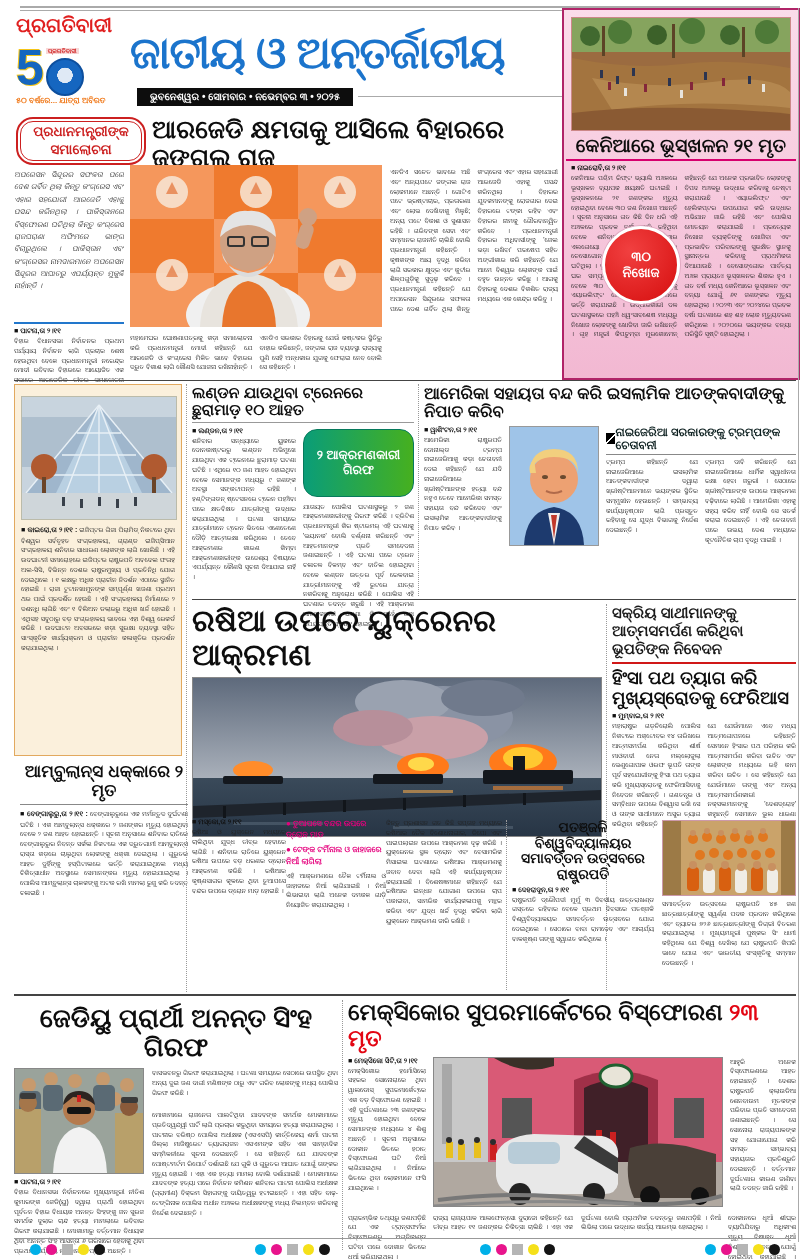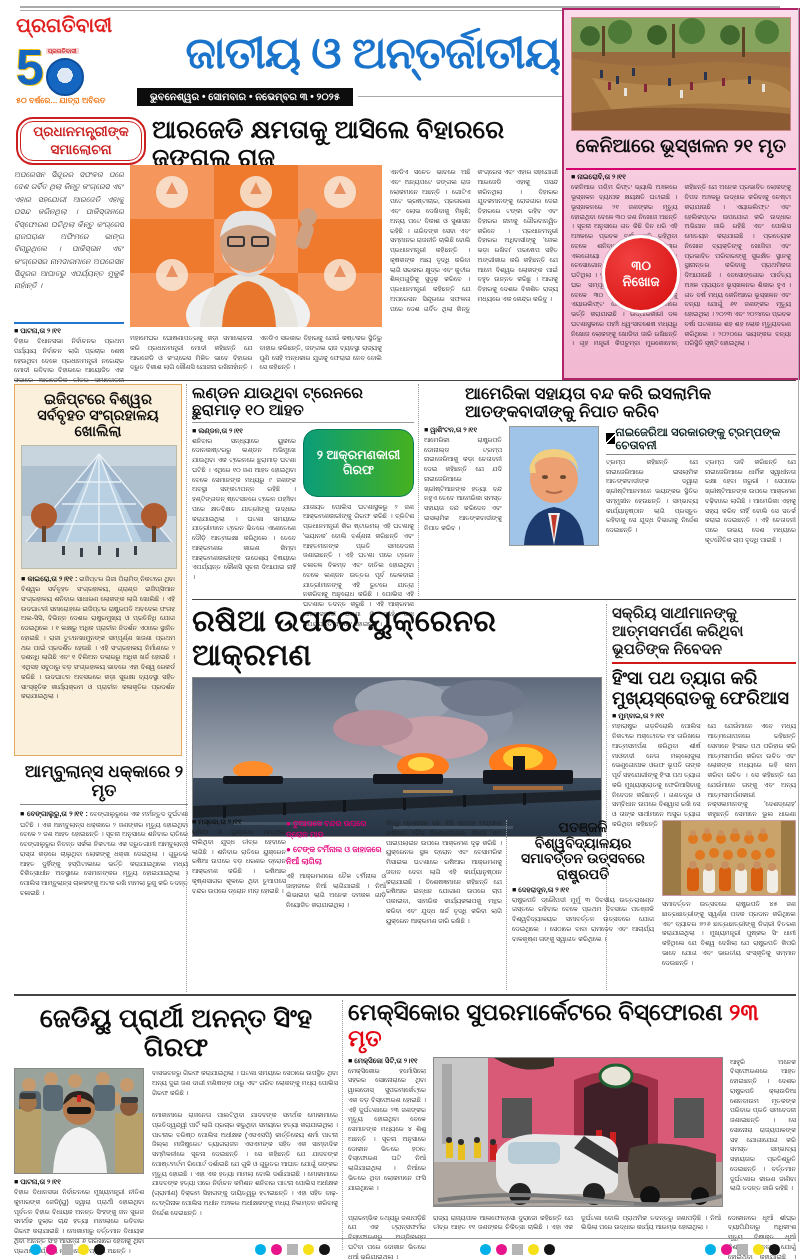--- a/index.html
+++ b/index.html
@@ -3,36 +3,36 @@
 <meta charset="utf-8">
 <style>
   html,body{margin:0;padding:0;background:#fff;}
   body{width:800px;height:1260px;position:relative;font-family:"Liberation Sans",sans-serif;color:#1a1a1a;overflow:hidden;}
   .abs{position:absolute;}
   .rule{position:absolute;background:#444;}
   .grayrule{position:absolute;background:#aaa;}
   .dotv{position:absolute;border-left:1px dotted #999;width:0;}
   
   .paper-name{color:#e01f1f;font-weight:bold;font-size:20px;}
-  .sec-title{color:#1b74cc;font-weight:800;font-size:44px;text-align:right;line-height:1.05;letter-spacing:-1px;}
+  .sec-title{color:#1b74cc;font-weight:800;font-size:44px;text-align:left;line-height:1.05;letter-spacing:-1px;}
   .datebar{background:#0d0d0d;color:#fff;font-size:10px;font-weight:bold;text-align:center;line-height:18px;}
   .pagetag{background:#0d0d0d;color:#fff;font-size:10px;font-weight:bold;text-align:center;line-height:18px;}
   .logo5{font-size:50px;font-weight:800;color:#1566c0;line-height:1;text-shadow:1px 1px 0 #f5c518,-1px -1px 0 #f5c518;}
   .logo-circle{width:34px;height:34px;border-radius:50%;background:radial-gradient(circle at 50% 45%,#dfe9f5 0 30%,#1566c0 31% 100%);border:2px solid #0d4f9e;}
   .logo-tag{color:#f07818;font-size:8px;font-weight:bold;}
   .logo-mini{color:#d01f1f;font-size:6px;font-weight:bold;background:#f8d8d8;padding:0 2px;}
   
   .hl{font-weight:800;color:#0d0d0d;line-height:1.12;}
   .dl{font-size:7px;font-weight:bold;color:#111;margin-bottom:1px;}
   .bt{font-size:6.5px;line-height:1.5;text-align:justify;color:#222;overflow:hidden;}
   .cols2{column-count:2;column-gap:7px;}
   .ital{font-style:italic;font-size:7.5px;line-height:1.65;color:#333;text-align:justify;overflow:hidden;}
   
   .kenya-box{background:linear-gradient(#fbdcea,#f2b8d2);border:2px solid #b02468;}
-  .kenya-hl{font-size:19px;text-align:center;border-bottom:2px solid #d6006e;padding-bottom:12px;margin:4px 2px 3px;}
+  .kenya-hl{font-size:19px;text-align:center;border-bottom:2px solid #d6006e;padding-bottom:3px;margin:4px 2px 3px;}
   .badge-circle{position:absolute;width:72px;height:72px;border-radius:50%;background:radial-gradient(circle at 35% 30%,#f14040,#d60e0e);border:3px solid #fff;box-shadow:0 0 0 1px #e0a8c0;color:#fff;font-weight:800;font-size:13px;text-align:center;display:flex;flex-direction:column;justify-content:center;line-height:1.25;}
   
   .kicker-box{border:2px solid #cc2020;outline:1px solid #cc2020;outline-offset:-5px;color:#cc2020;font-weight:800;font-size:13.5px;text-align:center;line-height:1.3;display:flex;flex-direction:column;justify-content:center;background:#fff;}
   .bluehr{border:0;border-top:2px solid #2277cc;margin:3px 0;}
   
   .green-pill{display:inline-block;background:linear-gradient(90deg,#0a9d78,#46b01f);color:#fff;font-weight:800;font-size:12.5px;padding:18px 12px;border-radius:14px;border:1px solid #067a5c;}
   .black-tag{font-weight:800;font-size:11.5px;color:#0d2020;display:flex;align-items:center;gap:0;border-bottom:1px solid #888;padding-bottom:2px;margin-bottom:2px;}
   .tag-icon{width:11px;height:11px;background:linear-gradient(135deg,#000 45%,#fff 46% 55%,#000 56%);display:inline-block;}
   .bullet-mag{color:#e5007d;font-weight:800;font-size:8px;line-height:1.4;margin-bottom:4px;}
   .green-bar{background:linear-gradient(90deg,#8cc63f,#1e8c34 45%,#8cc63f);color:#fff;font-weight:800;font-size:11.5px;text-align:center;line-height:20px;border-radius:2px;}
@@ -165,21 +165,20 @@
     <circle cx="178" cy="52" r="9" fill="#cfa183"></circle>
     <rect x="168" y="58" width="14" height="26" rx="6" fill="#cfa183" transform="rotate(18 175 70)"></rect>
   </svg>
   <div class="abs bt cols2" style="left:116px;top:220px;width:252px;height:44px;">ମହାମେଘର ଘୋଷଣାପତ୍ରକୁ କଡ଼ା ସମାଲୋଚନା କରି ପ୍ରଧାନମନ୍ତ୍ରୀ ମୋଦୀ କହିଛନ୍ତି ଯେ ଆରଜେଡି ଓ କଂଗ୍ରେସ ମିଳିତ ଭାବେ ବିହାରର ଦ୍ରୁତ ବିକାଶ ଲାଗି କୌଣସି ଯୋଜନା ରଖିନାହାଁନ୍ତି । ଏନଡିଏ ସରକାର ବିହାରକୁ ଯେଉଁ କଷ୍ଟକର ସ୍ଥିତିରୁ ବାହାର କରିଛନ୍ତି, ଜଙ୍ଗଲ ରାଜ ବ୍ୟବସ୍ଥା ରାଜ୍ୟକୁ ପୁଣି ସେହି ଅନ୍ଧକାର ଯୁଗକୁ ଫେରାଇ ନେବ ବୋଲି ସେ କହିଛନ୍ତି ।</div>
   <div class="abs bt cols2" style="left:376px;top:54px;width:168px;height:210px;">ଏନଡିଏ ସଚେତ ଭାବରେ ଅଛି ଏବଂ ଅନ୍ୟପଟେ ଜଙ୍ଗଲ ରାଜ ଲୋକମାନେ ଅଛନ୍ତି । ଗୋଟିଏ ପଟେ ଭ୍ରଷ୍ଟାଚାର, ପ୍ରତାରଣା ଏବଂ ଲୋଭ ଦେଖିବାକୁ ମିଳୁଛି; ଅନ୍ୟ ପଟେ ବିକାଶ ଓ ସୁଶାସନ ରହିଛି । ଗରିବଙ୍କ ସେବା ଏବଂ ସମ୍ମାନର ରାଜନୀତି ଚାଲିଛି ବୋଲି ପ୍ରଧାନମନ୍ତ୍ରୀ କହିଛନ୍ତି । କୃଷକଙ୍କ ଆୟ ବୃଦ୍ଧି କରିବା ଲାଗି ସରକାର କ୍ଷୁଦ୍ର ଏବଂ କୁଟୀର ଶିଳ୍ପଗୁଡ଼ିକୁ ସୁଦୃଢ଼ କରିବେ । ପ୍ରଧାନମନ୍ତ୍ରୀ କହିଛନ୍ତି ଯେ ଅପରେସନ ସିନ୍ଦୂରରେ ସଫଳତା ପରେ ଦେଶ ଗର୍ବିତ ଥିଲା କିନ୍ତୁ କଂଗ୍ରେସ ଏବଂ ଏହାର ସହଯୋଗୀ ଆରଜେଡି ଏହାକୁ ପସନ୍ଦ କରିନଥିଲା । ବିହାରର ଯୁବକମାନଙ୍କୁ ରୋଜଗାର ଦେଇ ବିହାରରେ ଟଙ୍କା ରହିବ ଏବଂ ବିହାରର ନାମକୁ ଗୌରବାନ୍ୱିତ କରିବେ । ପ୍ରଧାନମନ୍ତ୍ରୀ ବିହାରର ଅଧିବାସୀଙ୍କୁ 'ଜେଲ ଭଡ଼ା ରଖିବା' ପରଷେପ ସହିତ ଅଙ୍ଗୀକାର କରି କହିଛନ୍ତି ଯେ ଆମେ ବିଶ୍ୱର ଲୋକଙ୍କ ପାଇଁ ବହୁତ ଉନ୍ନତ କରିଛୁ । ଆଗକୁ ବିହାରକୁ ଦେଶର ବିକଶିତ ରାଜ୍ୟ ମଧ୍ୟରେ ଏକ କେନ୍ଦ୍ର କରିବୁ ।</div>
 </div>
 
 <div class="rule" style="left:14px;top:380px;width:782px;height:1px;"></div>
 
 <div class="abs egypt-box" style="left:14px;top:384px;width:168px;height:372px;padding:6px;box-sizing:border-box;">
-  <div class="hl center" style="font-size:14.5px;">ଇଜିପ୍ଟରେ ବିଶ୍ୱର ସର୍ବବୃହତ ସଂଗ୍ରହାଳୟ ଖୋଲିଲା</div>
   <svg width="154" height="122" viewBox="0 0 154 122" style="display:block;margin:5px auto;border:1px solid #bba;">
     <rect width="154" height="122" fill="#c8d4de"></rect>
     <path d="M0,20 H154 V70 H0 Z" fill="#aebfce"></path>
     <path d="M77,8 L150,96 H4 Z" fill="#9fb6cc"></path>
     <path d="M77,8 L120,96 H34 Z" fill="#b9d0e2"></path>
     <g stroke="#e8f0f6" stroke-width="1.4" fill="none">
       <path d="M77,8 L150,96"></path>
         <path d="M77,8 L4,96"></path>
         <path d="M77,8 L77,96"></path>
         <path d="M77,8 L110,96"></path>
@@ -225,21 +224,21 @@
     </div>
     <div style="width:111px;">
       <div class="center" style="margin:2px 0 5px;"><span class="green-pill">୨ ଆକ୍ରମଣକାରୀ ଗିରଫ</span></div>
       <div class="bt" style="height:148px;">ଯାତାୟତ ପୋଲିସ ଘଟଣାସ୍ଥଳରୁ ୨ ଜଣ ଆକ୍ରମଣକାରୀଙ୍କୁ ଗିରଫ କରିଛି । ବ୍ରିଟିଶ ପ୍ରଧାନମନ୍ତ୍ରୀ କିର ଷ୍ଟାରମର୍ ଏହି ଘଟଣାକୁ 'ଭୟାନକ' ବୋଲି ବର୍ଣ୍ଣନା କରିଛନ୍ତି ଏବଂ ଆହତମାନଙ୍କ ପ୍ରତି ସମବେଦନା ଜଣାଇଛନ୍ତି । ଏହି ଘଟଣା ପରେ ଟ୍ରେନ ଚଳାଚଳ ବିଳମ୍ବ ଏବଂ ବାତିଲ ହୋଇଥିବା ବେଳେ ଲଣ୍ଡନ ଉତ୍ତର ପୂର୍ବ ରେଳବାଇ ଯାତ୍ରୀମାନଙ୍କୁ ଏହି ରୁଟରେ ଯାତ୍ରା ନକରିବାକୁ ଅନୁରୋଧ କରିଛି । ପୋଲିସ ଏହି ଘଟଣାର ତଦନ୍ତ କରୁଛି । ଏହି ଆକ୍ରମଣ ଆତଙ୍କବାଦୀ ଘଟଣା କି ନୁହେଁ ତାହା ଏପର୍ଯ୍ୟନ୍ତ ସ୍ପଷ୍ଟ ହୋଇନାହିଁ ।</div>
     </div>
   </div>
 </div>
 
 <div class="dotv" style="left:418px;top:384px;height:212px;"></div>
 <div class="abs" style="left:424px;top:384px;width:372px;height:212px;">
-  <div class="hl" style="font-size:16.5px;margin-left:41px;">ଆମେରିକା ସହାୟତା ବନ୍ଦ କରି ଇସଲାମିକ ଆତଙ୍କବାଦୀଙ୍କୁ ନିପାତ କରିବ</div>
+  <div class="hl" style="font-size:16.5px;">ଆମେରିକା ସହାୟତା ବନ୍ଦ କରି ଇସଲାମିକ ଆତଙ୍କବାଦୀଙ୍କୁ ନିପାତ କରିବ</div>
   <div style="display:flex;gap:7px;margin-top:5px;">
     <div style="width:78px;">
       <div class="dl">■ ୱାଶିଂଟନ,ତା ୨।୧୧</div>
       <div class="bt" style="height:160px;">ଆମେରିକା ରାଷ୍ଟ୍ରପତି ଡୋନାଲ୍ଡ ଟ୍ରମ୍ପ ନାଇଜେରିଆକୁ କଡ଼ା ଚେତାବନୀ ଦେଇ କହିଛନ୍ତି ଯେ ଯଦି ନାଇଜେରିଆରେ ଖ୍ରୀଷ୍ଟିଆନଙ୍କ ହତ୍ୟା ବନ୍ଦ ନହୁଏ ତେବେ ଆମେରିକା ସମସ୍ତ ସହାୟତା ବନ୍ଦ କରିଦେବ ଏବଂ ଇସଲାମିକ ଆତଙ୍କବାଦୀଙ୍କୁ ନିପାତ କରିବ ।</div>
     </div>
     <svg width="88" height="118" viewBox="0 0 88 118" style="border:1px solid #999;flex:none;">
       <rect width="88" height="118" fill="#9fc4e8"></rect>
       <path d="M14,118 Q16,84 44,80 Q72,84 74,118 Z" fill="#1d3a6e"></path>
       <path d="M38,86 L44,118 L50,86 Z" fill="#f0f0f0"></path>
       <path d="M41,88 L44,112 L47,88 Z" fill="#c0392b"></path>

